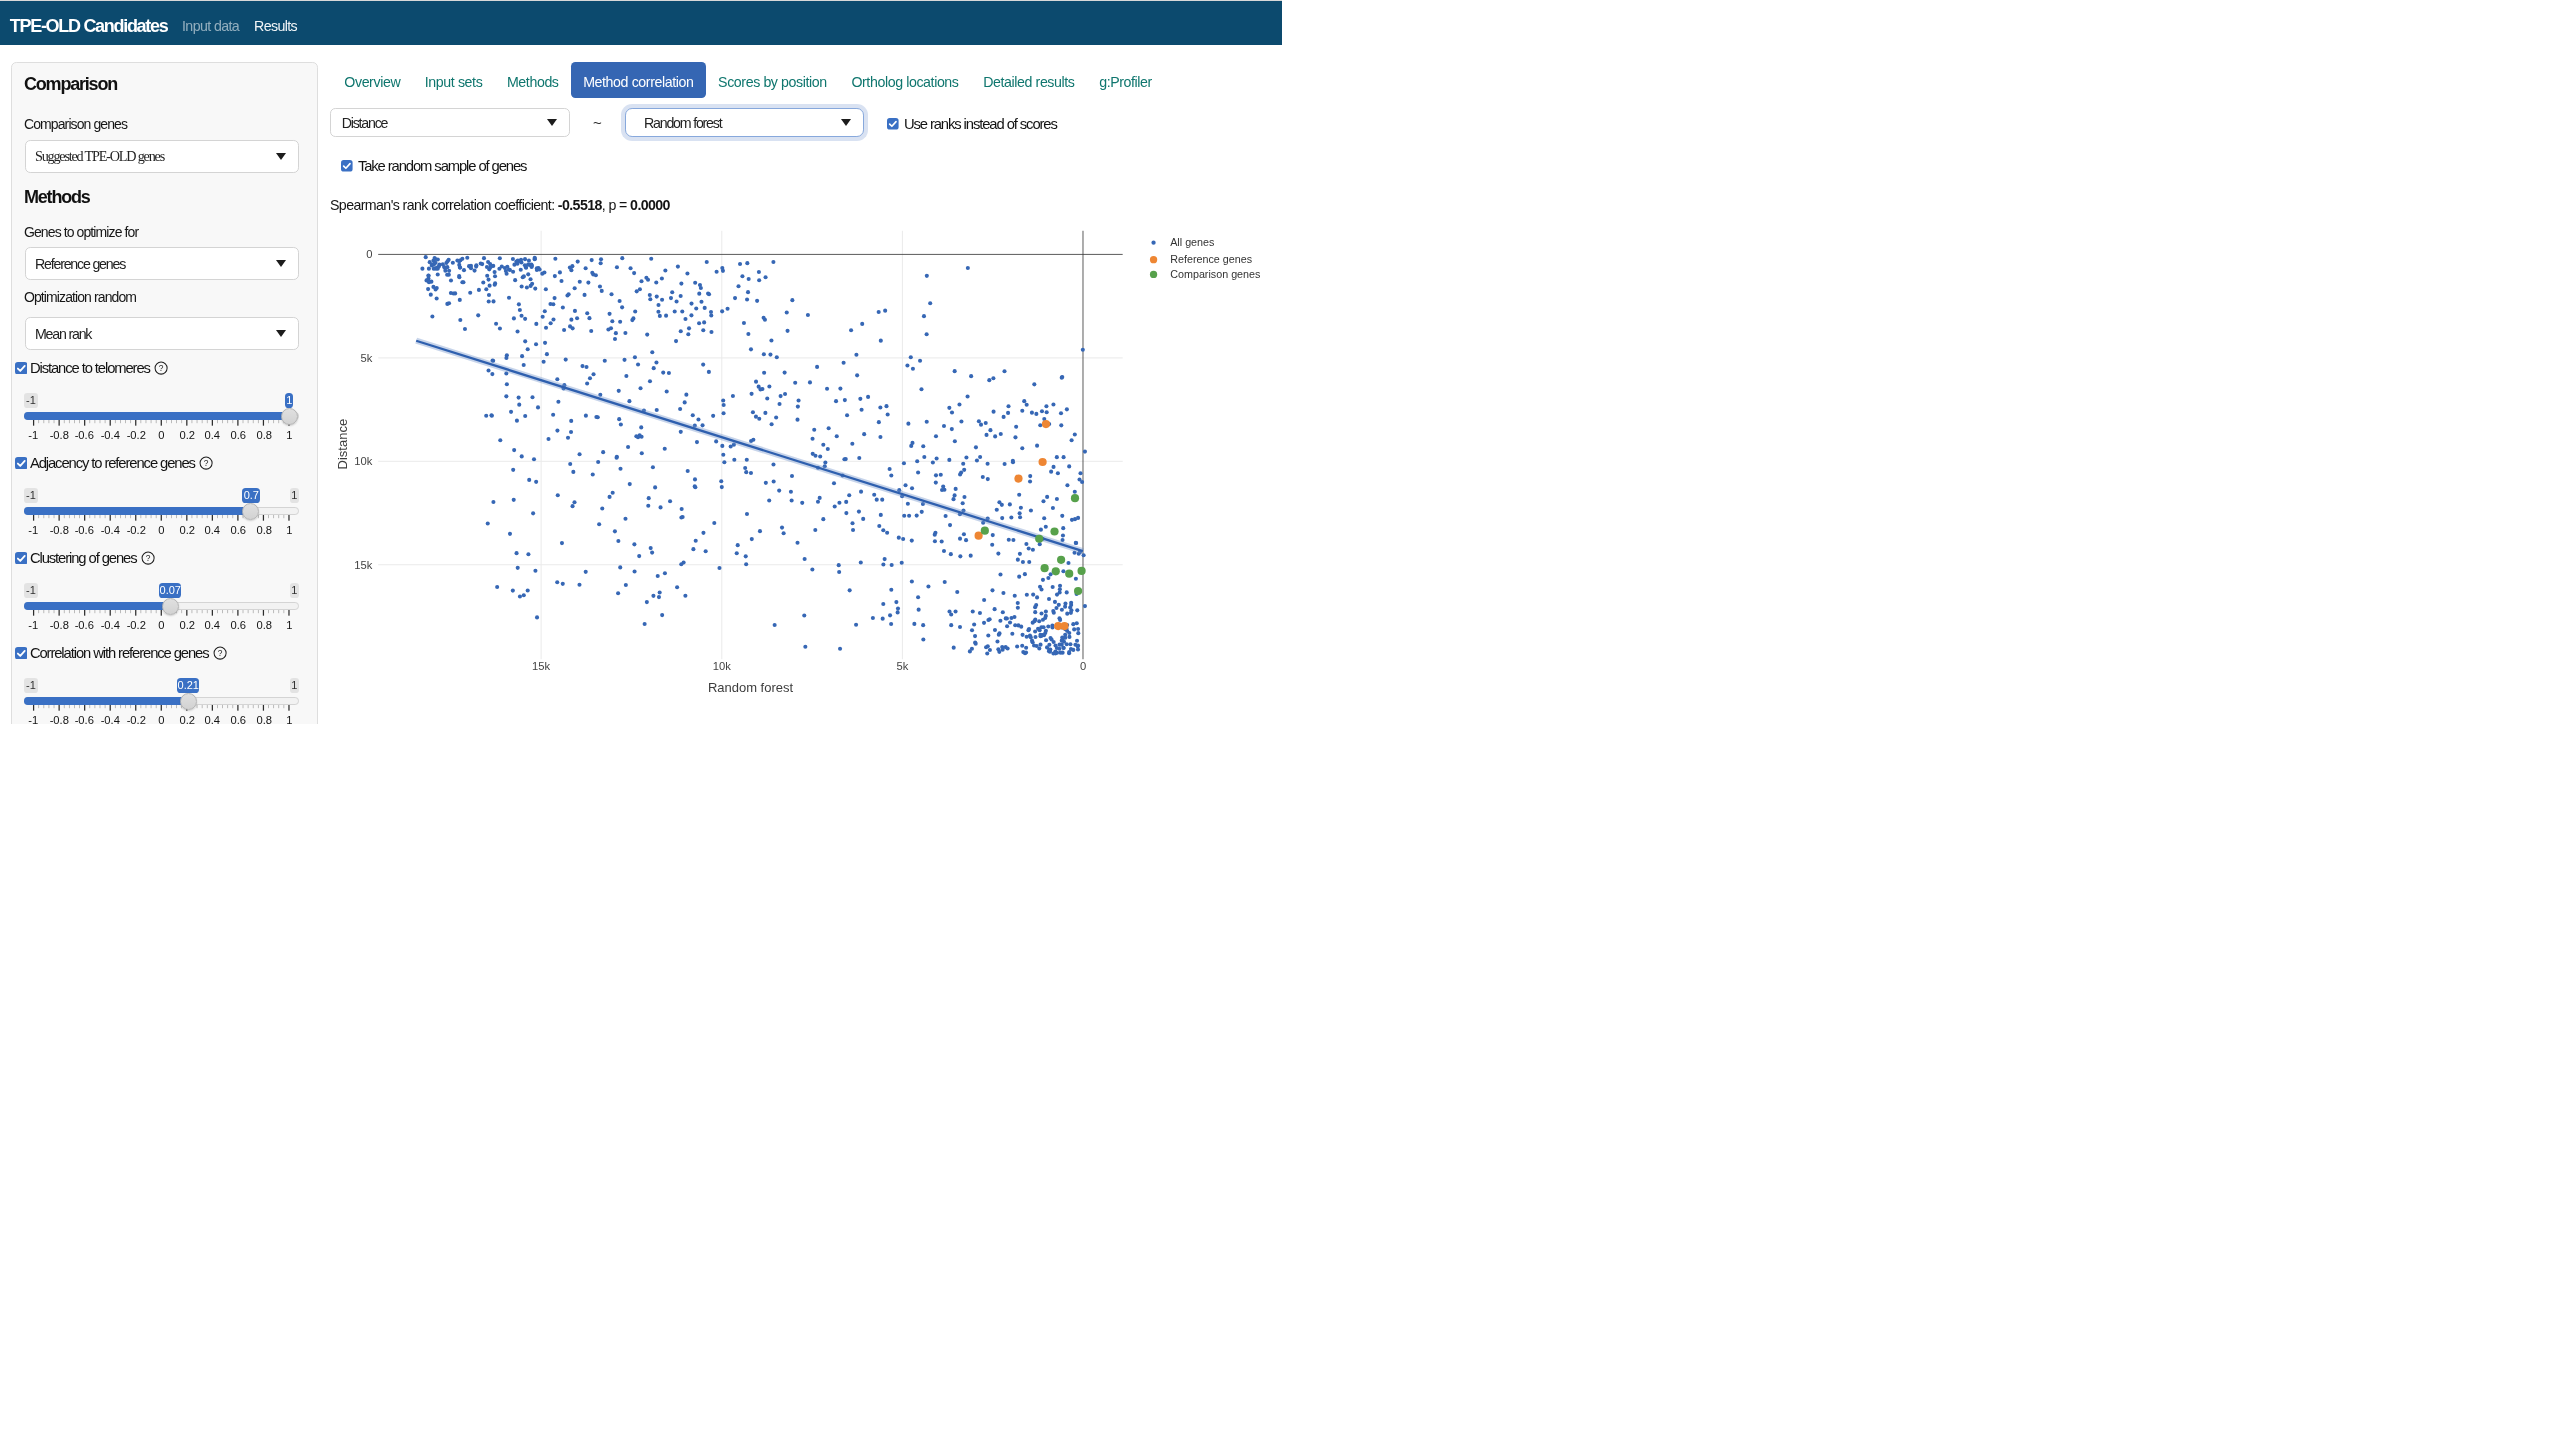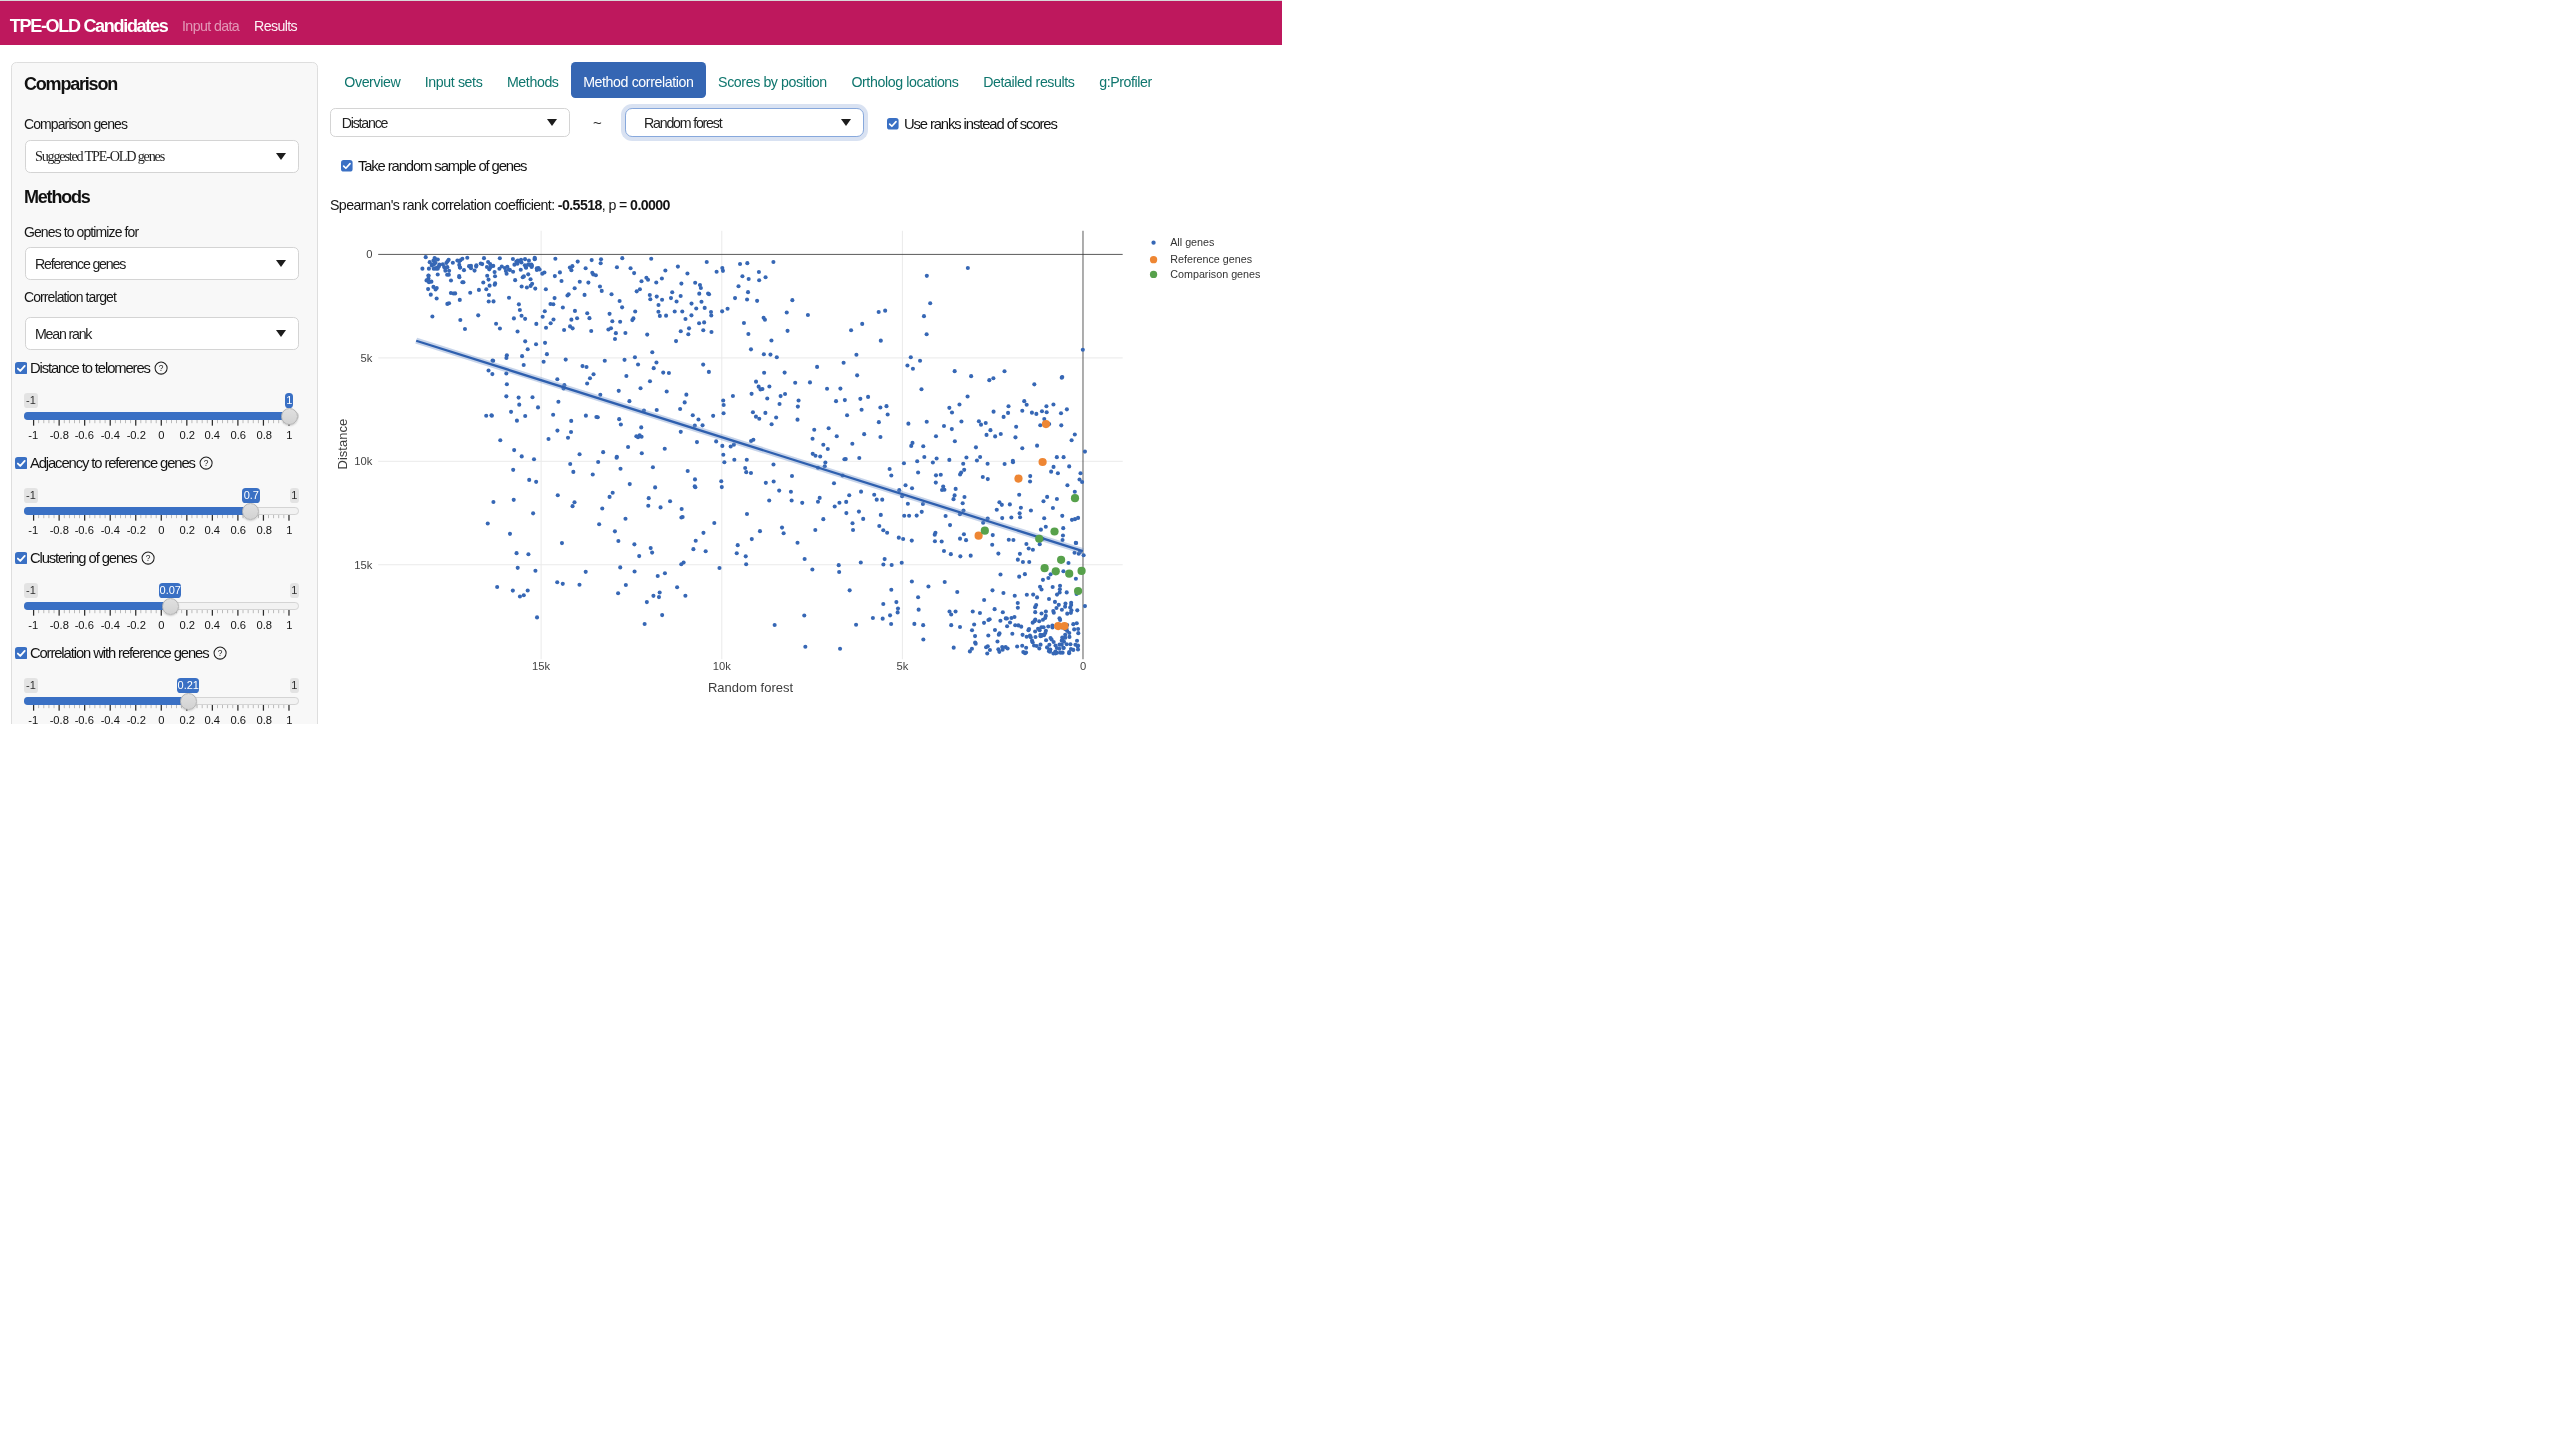--- a/index.html
+++ b/index.html
@@ -1,18 +1,18 @@
 <!DOCTYPE html>
 <html style="font-size:14.2px"><head><meta charset="utf-8"><title>TPE-OLD Candidates</title>
 <style>
 * { margin:0; padding:0; box-sizing:border-box; }
 html,body { background:#fff; font-family:"Liberation Sans", sans-serif; }
 #app { position:relative; width:1282px; height:724px; overflow:hidden; background:#fff; color:#1b1b1b; }
 #topstrip { position:absolute; left:0; top:0; width:1282px; height:1.3px; background:#d8d8d8; }
-#nav { position:absolute; left:0; top:1.3px; width:1282px; height:44px; background:#be185d; }
+#nav { position:absolute; left:0; top:1.3px; width:1282px; height:44px; background:#0c4a6e; }
 #brand { position:absolute; left:9.8px; top:15.3px; font-size:18px; font-weight:700; color:#fff; line-height:1; letter-spacing:-1.3px; }
 .nlink { position:absolute; top:18px; font-size:14.2px; line-height:1; letter-spacing:-0.6px; }
 #nl1 { left:182px; color:rgba(255,255,255,0.55); }
 #nl2 { left:254px; color:rgba(255,255,255,0.95); }
 #card { position:absolute; left:10.7px; top:62px; width:307px; height:694px; background:#f8f8f8;
         border:0.9px solid #dedede; border-radius:5.3px; }
 .h3 { position:absolute; left:12.3px; font-weight:700; color:#111; line-height:1; letter-spacing:-1.2px; }
 .lbl { position:absolute; left:12.3px; font-size:14px; line-height:1; color:#161616; letter-spacing:-0.9px; }
 .sel { position:absolute; background:#fff; border:0.9px solid #d4d4d4; border-radius:5.3px; height:29px;
        font-size:14.2px; color:#222; display:flex; align-items:center; padding-left:10.7px; letter-spacing:-1.2px; }
@@ -67,21 +67,21 @@
     <span class="nlink" id="nl1">Input data</span>
     <span class="nlink" id="nl2">Results</span>
   </div>
   <div id="card">
     <div class="h3" style="top:12px;font-size:18px;">Comparison</div>
     <div class="lbl" style="top:54px;">Comparison genes</div>
     <div class="sel tall" style="left:13.3px;top:77px;width:274px;font-family:Liberation Serif, serif;">Suggested TPE-OLD genes<span class="caret"></span></div>
     <div class="h3" style="top:125px;font-size:18px;">Methods</div>
     <div class="lbl" style="top:162px;">Genes to optimize for</div>
     <div class="sel tall" style="left:13.3px;top:184px;width:274px;">Reference genes<span class="caret"></span></div>
-    <div class="lbl" style="top:227px;">Correlation target</div>
+    <div class="lbl" style="top:227px;">Optimization random</div>
     <div class="sel tall" style="left:13.3px;top:254px;width:274px;">Mean rank<span class="caret"></span></div>
     <div class="sgrp" style="top:300px">
   <div class="chkrow">
           <span class="cbx">
             <svg viewBox="0 0 14 14" width="12.5" height="12.5">
               <rect width="14" height="14" rx="3.2" fill="#3a70c4"></rect>
               <path d="M3.2 7.3 L5.9 10 L10.9 4.4" fill="none" stroke="#fff" stroke-width="2" stroke-linecap="round" stroke-linejoin="round"></path>
             </svg>
           </span>
           <span class="cbl">Distance to telomeres</span>

